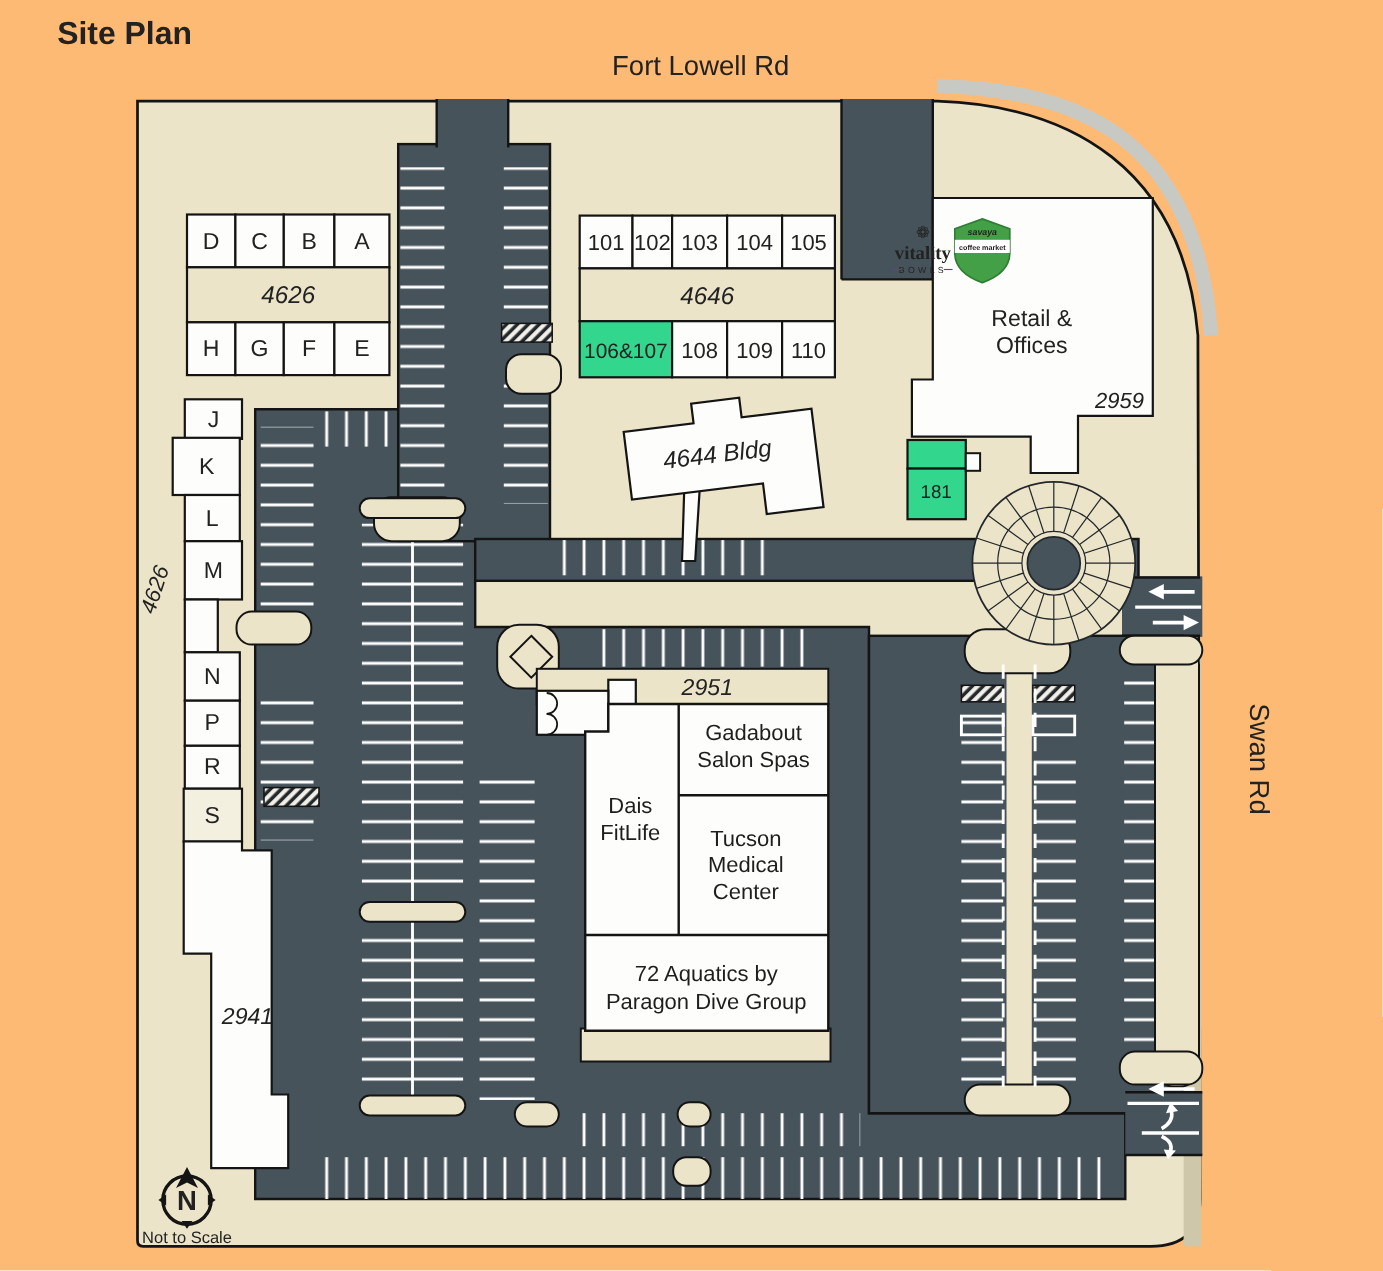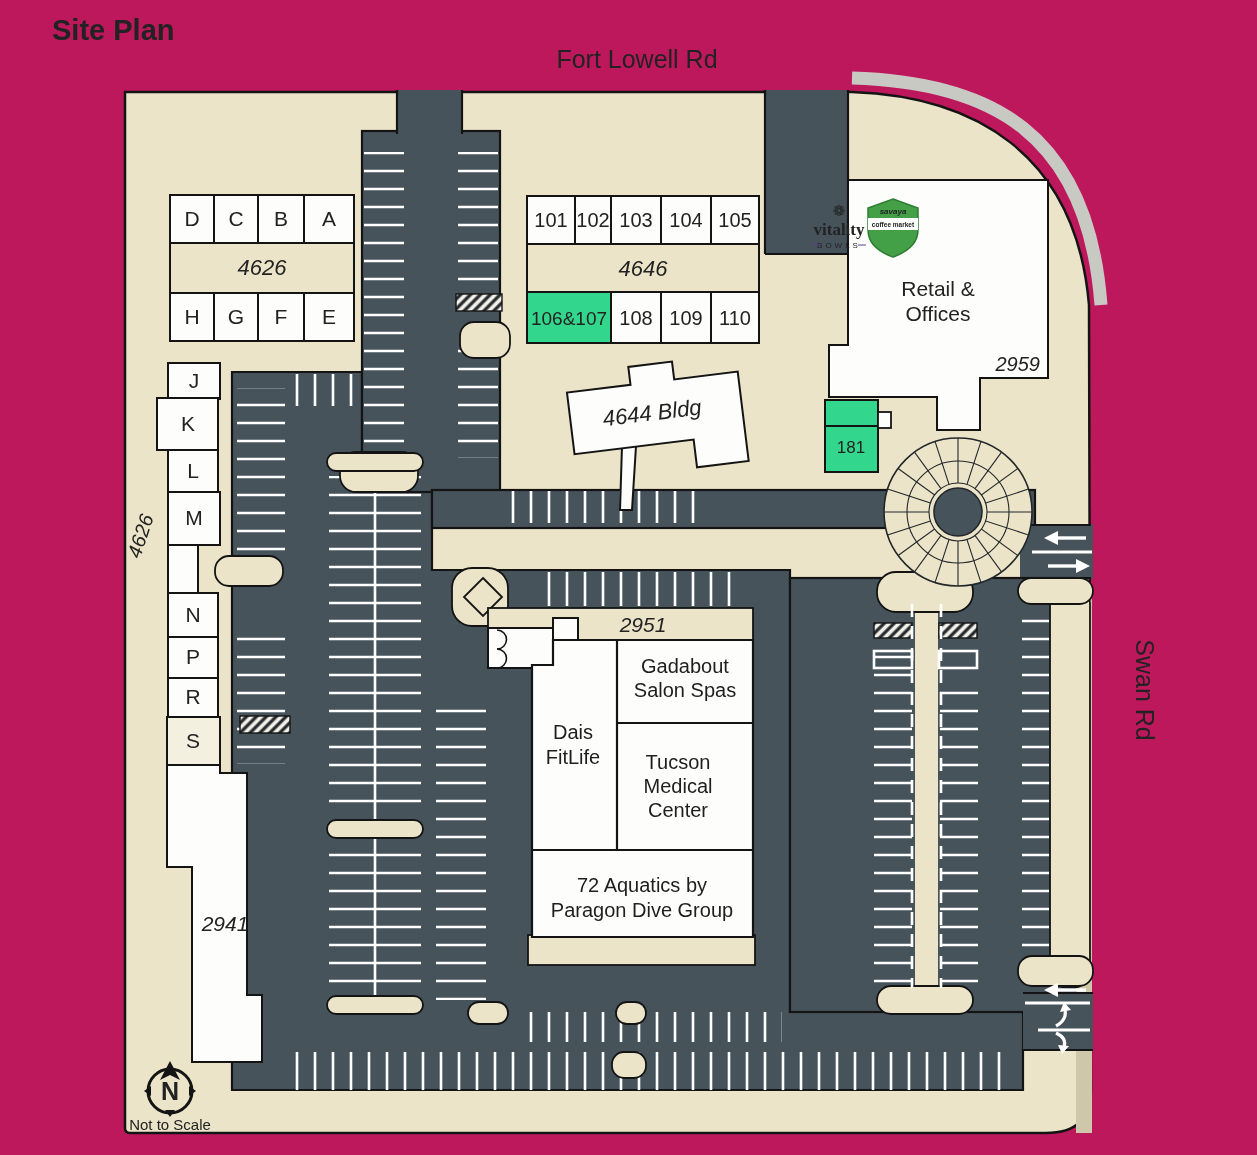--- a/index.html
+++ b/index.html
@@ -1,17 +1,17 @@
 <!DOCTYPE html>
 <html><head>
 <meta charset="utf-8">
 <style>
   html,body{margin:0;padding:0;background:#ffffff;}
   body{font-family:"Liberation Sans", sans-serif;}
-  .stage{position:relative;width:1257px;height:1155px;background:#be185d;overflow:hidden;}
+  .stage{position:relative;width:1257px;height:1155px;background:#fdba74;overflow:hidden;}
   svg text{font-family:"Liberation Sans", sans-serif;fill:#222;}
   .addr{font-style:italic;}
   .tenant{fill:#1e1e1e;}
 </style>
 </head>
 <body>
 
 <div class="stage">
 <svg width="1257" height="1155" viewBox="0 0 1257 1155">
   <defs>

